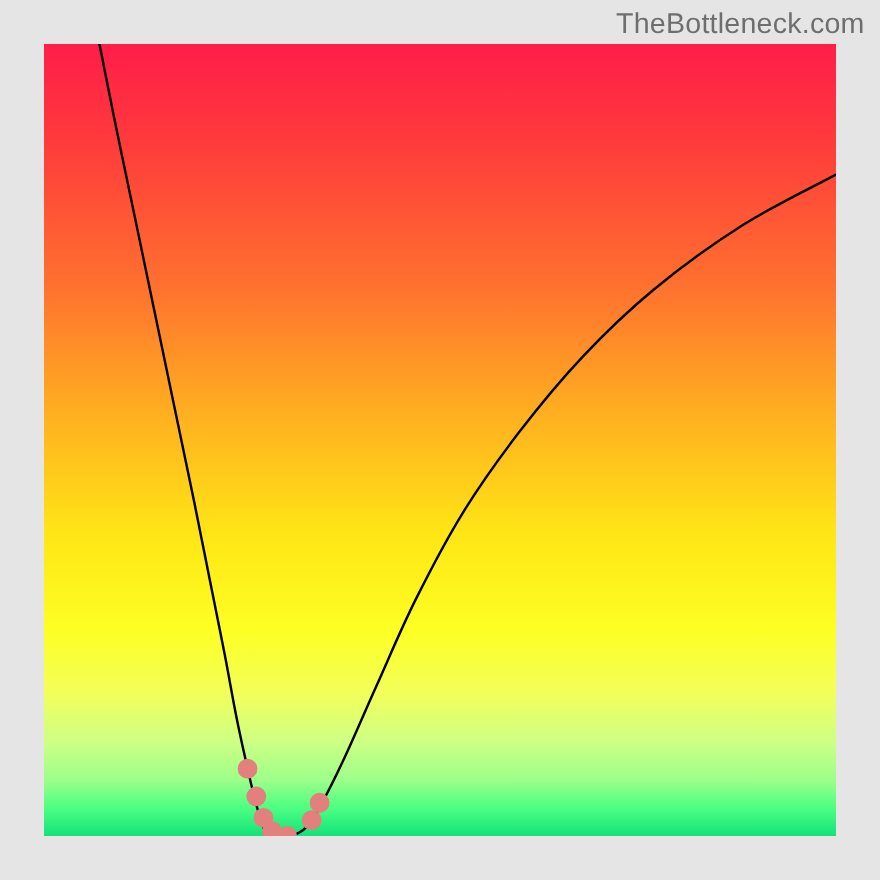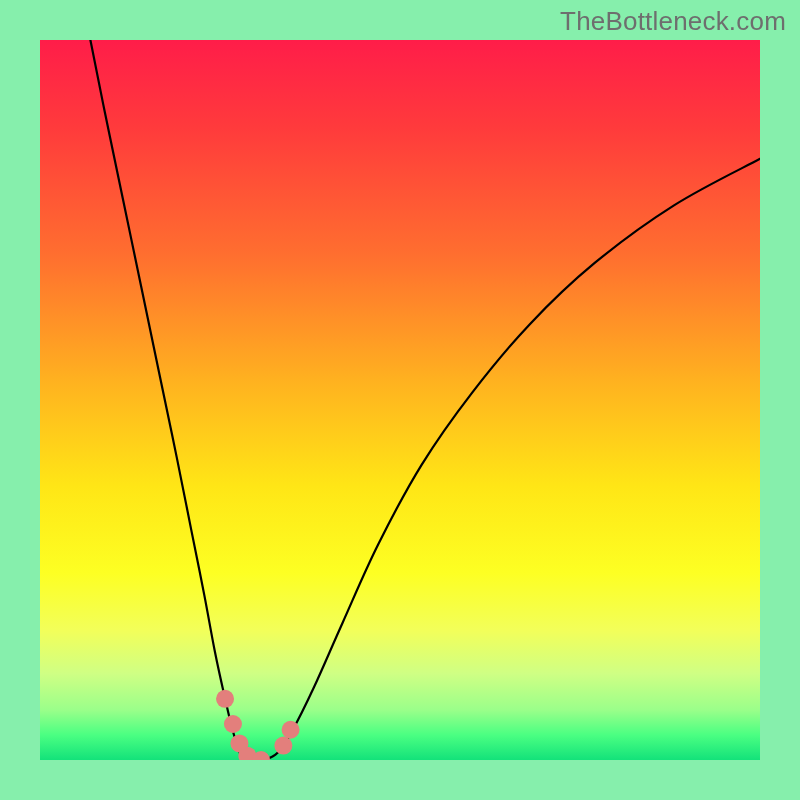--- a/index.html
+++ b/index.html
@@ -10,21 +10,21 @@
     background: #000;
     overflow: hidden;
     font-family: Arial, Helvetica, sans-serif;
   }
   .frame {
     position: absolute;
     left: 0;
     top: 0;
     width: 800px;
     height: 800px;
-    background: #86efac;
+    background: #e5e5e5;
     text-align: right;
   }
   .plot {
     position: absolute;
     left: 40px;
     top: 40px;
     width: 720px;
     height: 720px;
   }
   .watermark {

